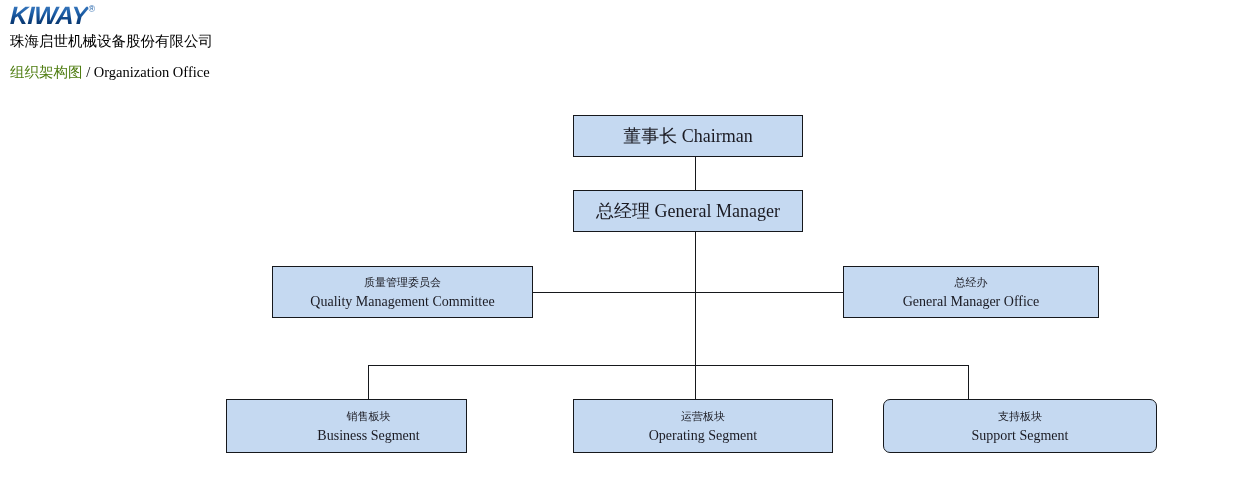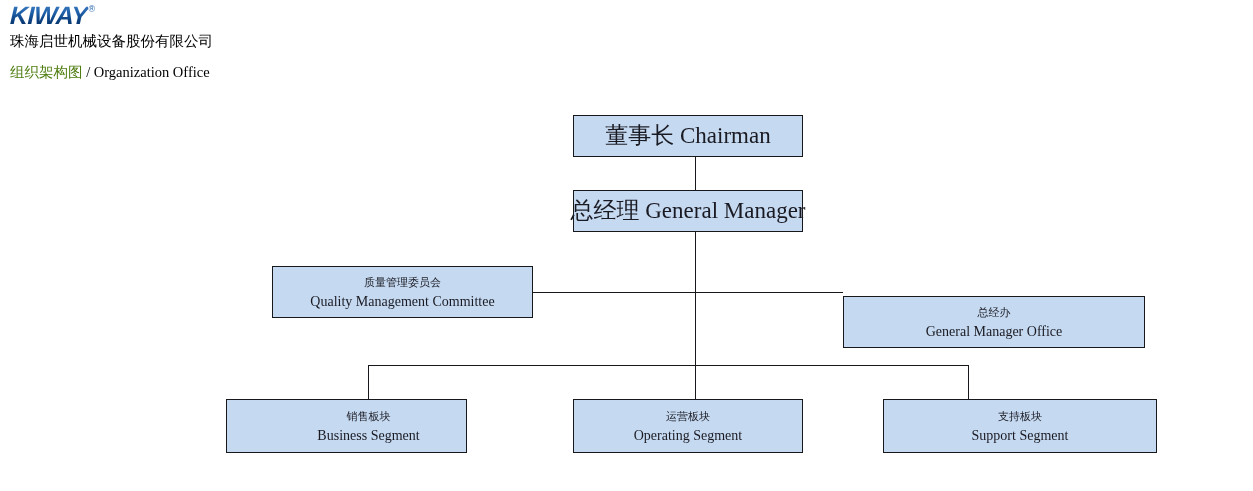--- a/index.html
+++ b/index.html
@@ -104,32 +104,32 @@
     font-size: 11px;
     line-height: 20px;
     white-space: nowrap;
   }
   .node .line-2 {
     font-size: 14px;
     line-height: 20px;
     white-space: nowrap;
   }
   .node.single .line-1 {
-    font-size: 23px;
+    font-size: 18px;
     line-height: 20px;
   }
 
   
   #node-chairman  { left: 573px; top: 115px; width: 230px; height: 42px; }
   #node-gm        { left: 573px; top: 190px; width: 230px; height: 42px; }
   #node-qmc       { left: 272px; top: 266px; width: 261px; height: 52px; }
-  #node-gmo       { left: 843px; top: 266px; width: 302px; height: 52px; margin-top: 30px; }
+  #node-gmo       { left: 843px; top: 266px; width: 256px; height: 52px; }
   #node-business  { left: 226px; top: 399px; width: 241px; height: 54px; padding-left: 44px; }
-  #node-operating { left: 573px; top: 399px; width: 230px; height: 54px; text-align: center; }
-  #node-support   { left: 883px; top: 399px; width: 274px; height: 54px; }
+  #node-operating { left: 573px; top: 399px; width: 260px; height: 54px; text-align: center; }
+  #node-support   { left: 883px; top: 399px; width: 274px; height: 54px; border-radius: 7px; }
 
   
   .conn {
     position: absolute;
     background: #16181c;
     z-index: 1;
   }
   .conn.v { width: 1px; }
   .conn.h { height: 1px; }
 

